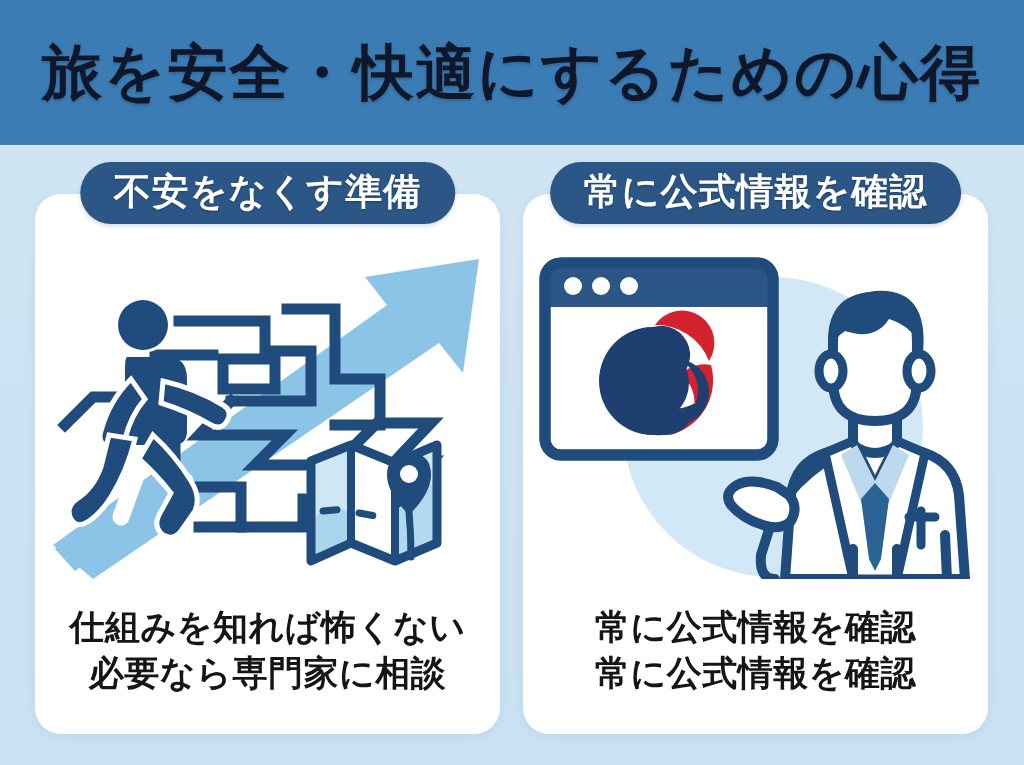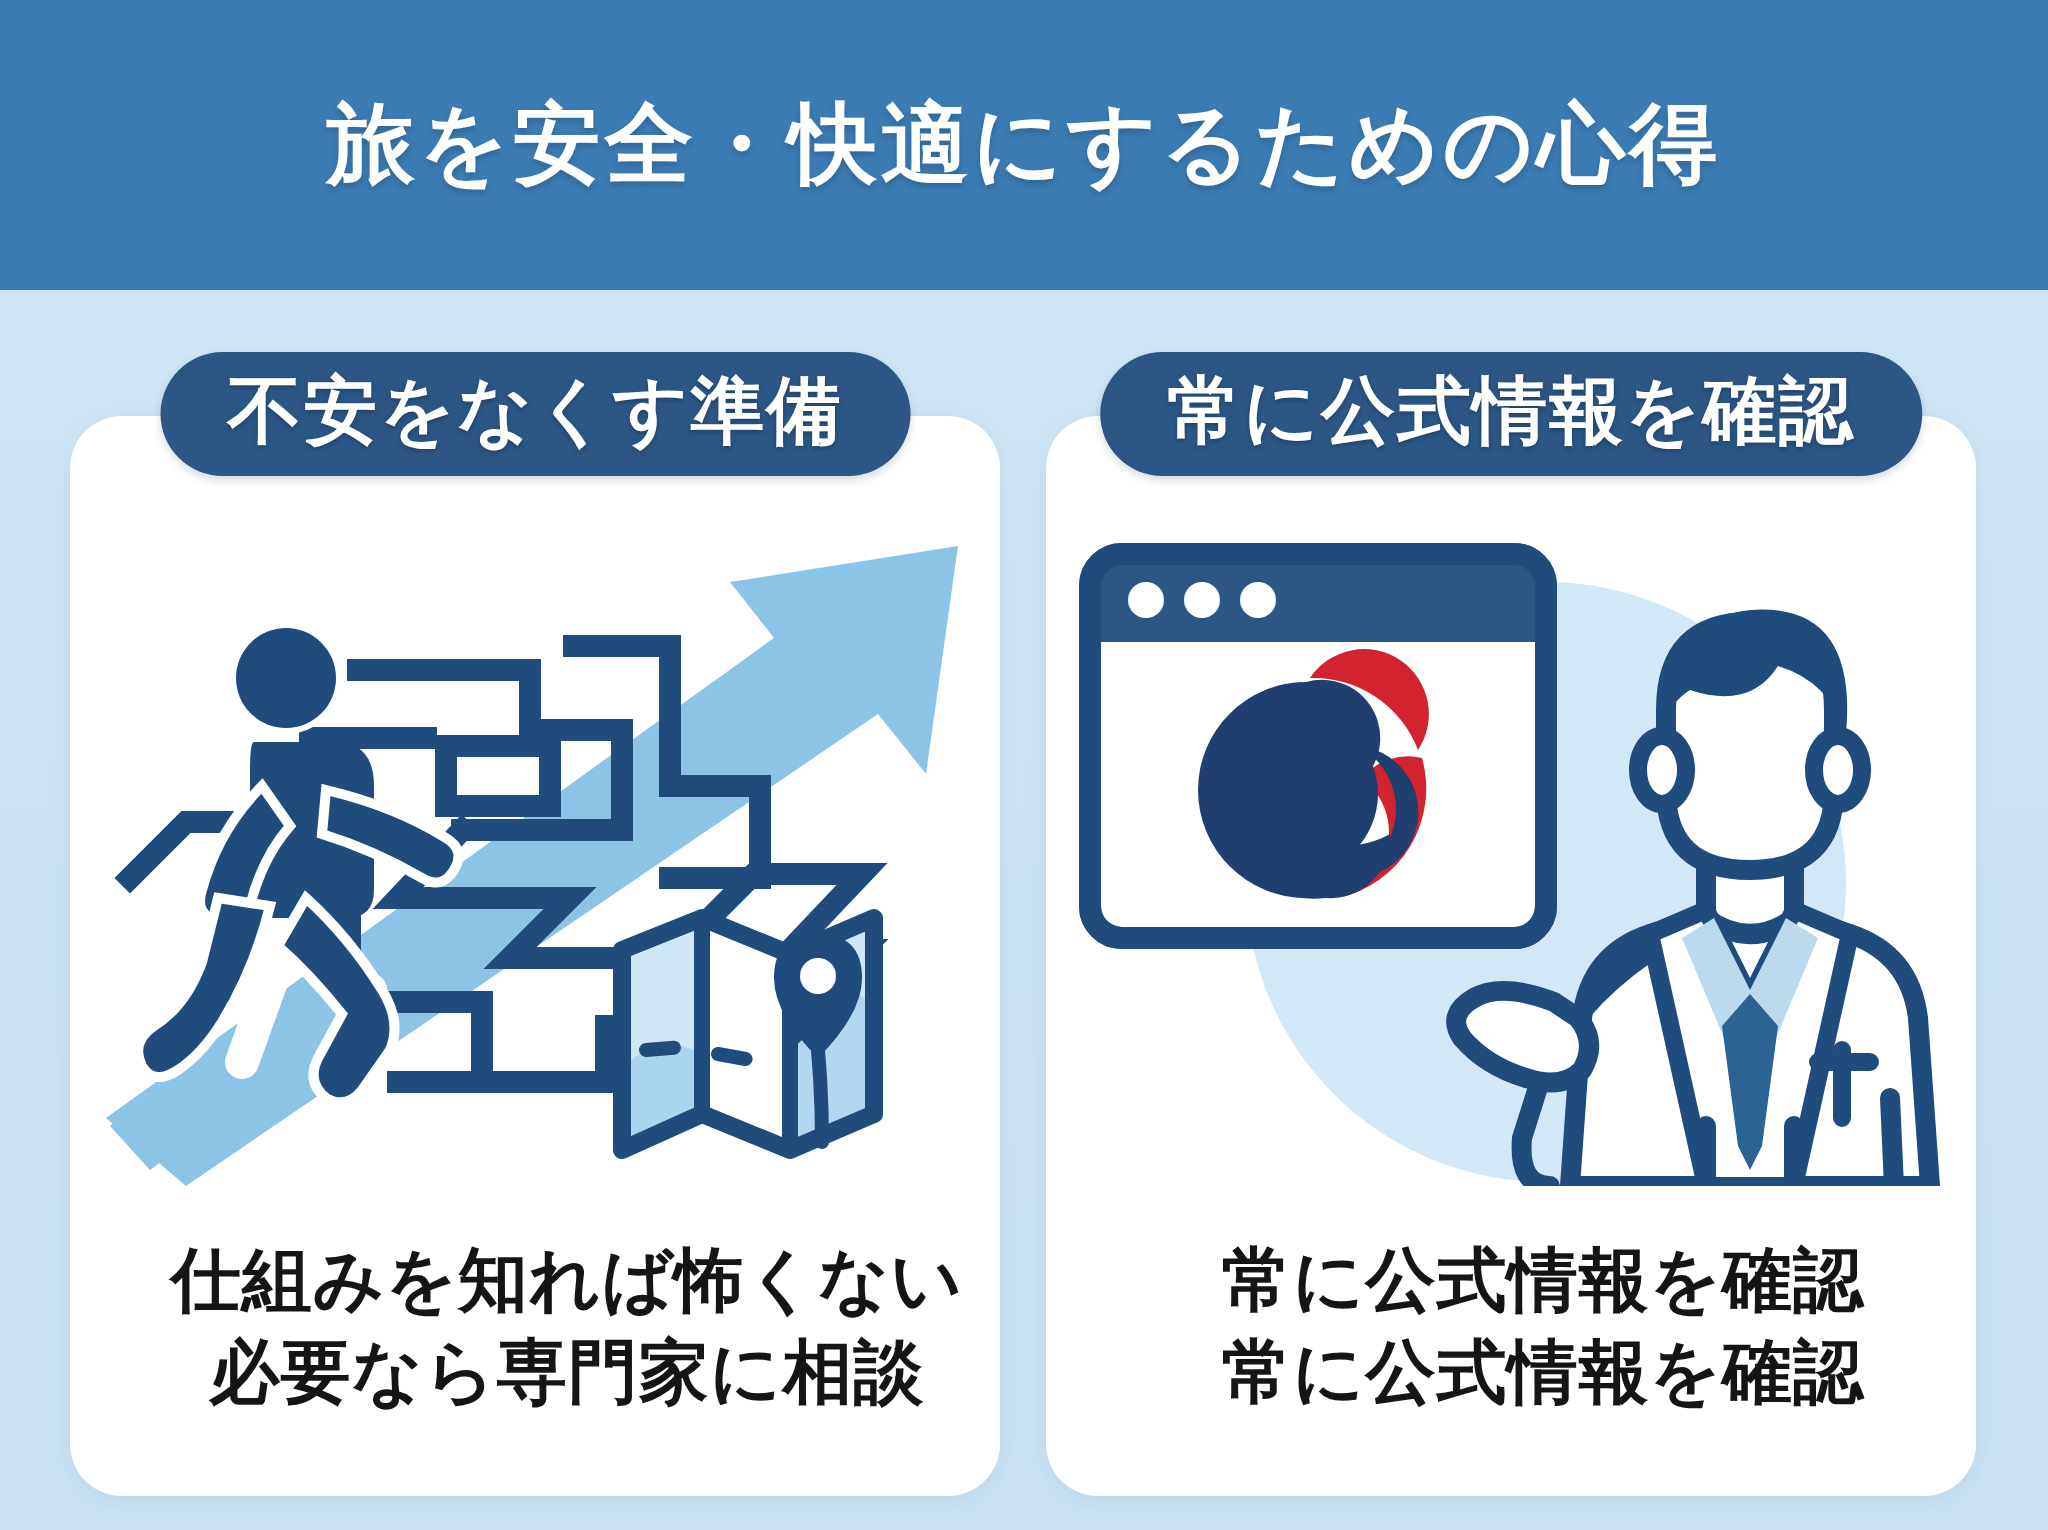--- a/index.html
+++ b/index.html
@@ -30,34 +30,34 @@
     top: 0;
     width: 1024px;
     height: 145px;
     background: #3b7cb5;
     display: flex;
     align-items: center;
     justify-content: center;
     box-sizing: border-box;
   }
   .header-title {
-    color: #ffffff;
-    font-size: 44px;
+    color: #0f172a;
+    font-size: 60px;
     font-weight: 700;
     letter-spacing: 2px;
     line-height: 1;
     text-shadow: 0 2px 3px rgba(0,0,0,0.18);
     white-space: nowrap;
   }
 
   
   .cards {
     position: absolute;
     left: 0;
-    top: 158px;
+    top: 144px;
     width: 1024px;
     height: 536px;
     text-decoration: underline;
   }
   .card {
     position: absolute;
     top: 50px;
     width: 465px;
     height: 540px;
     background: #ffffff;
@@ -98,21 +98,20 @@
     position: absolute;
     left: 0;
     bottom: 38px;
     width: 465px;
     text-align: center;
     color: #151515;
     font-size: 35px;
     font-weight: 700;
     line-height: 1.32;
     letter-spacing: 0.5px;
-    padding-left: 16px;
   }
   .caption div { white-space: nowrap; }
 </style>
 </head>
 <body>
 
 <div class="slide">
 
   <div class="header">
     <div class="header-title">旅を安全・快適にするための心得</div>

